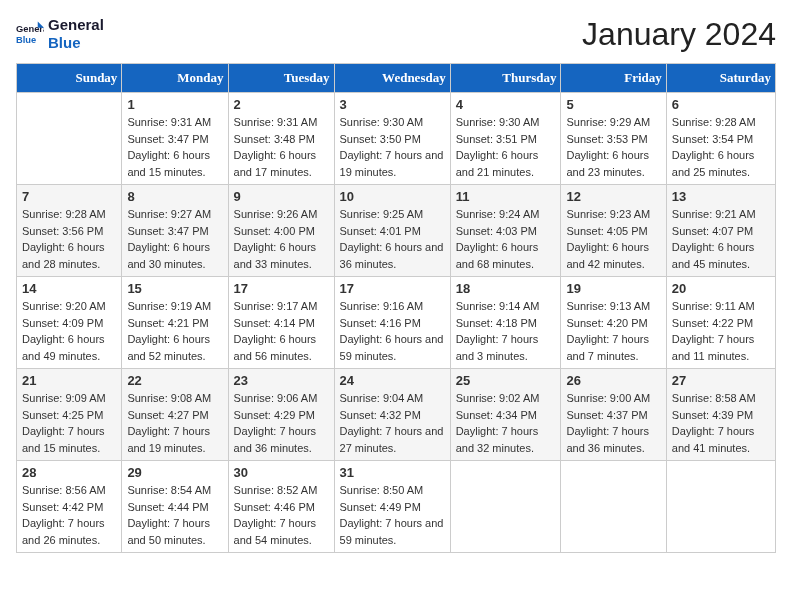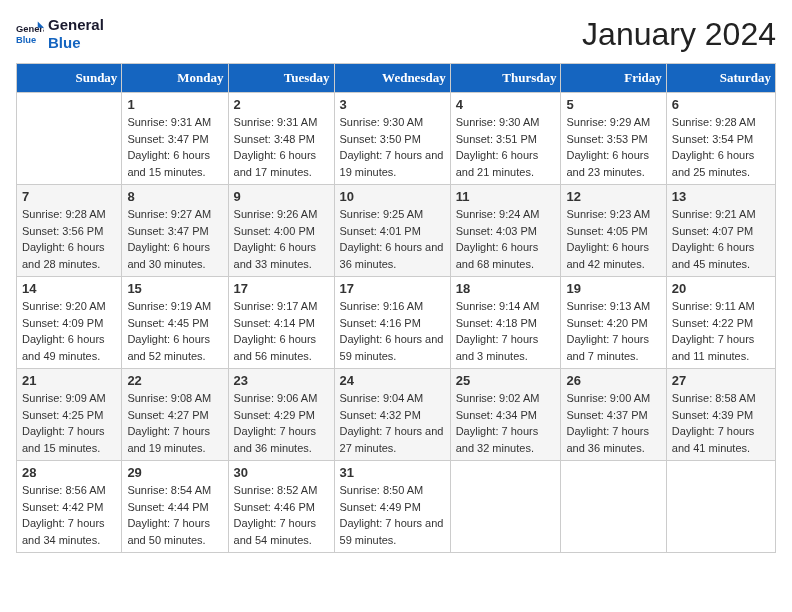--- a/index.html
+++ b/index.html
@@ -229,21 +229,21 @@
         <div class="day-info">
           <div>Sunrise: 9:20 AM</div>
           <div>Sunset: 4:09 PM</div>
           <div>Daylight: 6 hours and 49 minutes.</div>
         </div>
         </td>
         <td>
           <span class="day-number">15</span>
         <div class="day-info">
           <div>Sunrise: 9:19 AM</div>
-          <div>Sunset: 4:45 PM</div>
+          <div>Sunset: 4:21 PM</div>
           <div>Daylight: 6 hours and 52 minutes.</div>
         </div>
         </td>
         <td>
           <span class="day-number">17</span>
         <div class="day-info">
           <div>Sunrise: 9:17 AM</div>
           <div>Sunset: 4:14 PM</div>
           <div>Daylight: 6 hours and 56 minutes.</div>
         </div>
@@ -338,21 +338,21 @@
           <div>Daylight: 7 hours and 41 minutes.</div>
         </div>
         </td>
       </tr>
       <tr>
         <td>
           <span class="day-number">28</span>
         <div class="day-info">
           <div>Sunrise: 8:56 AM</div>
           <div>Sunset: 4:42 PM</div>
-          <div>Daylight: 7 hours and 34 minutes.</div>
+          <div>Daylight: 7 hours and 26 minutes.</div>
         </div>
         </td>
         <td>
           <span class="day-number">29</span>
         <div class="day-info">
           <div>Sunrise: 8:54 AM</div>
           <div>Sunset: 4:44 PM</div>
           <div>Daylight: 7 hours and 50 minutes.</div>
         </div>
         </td>

